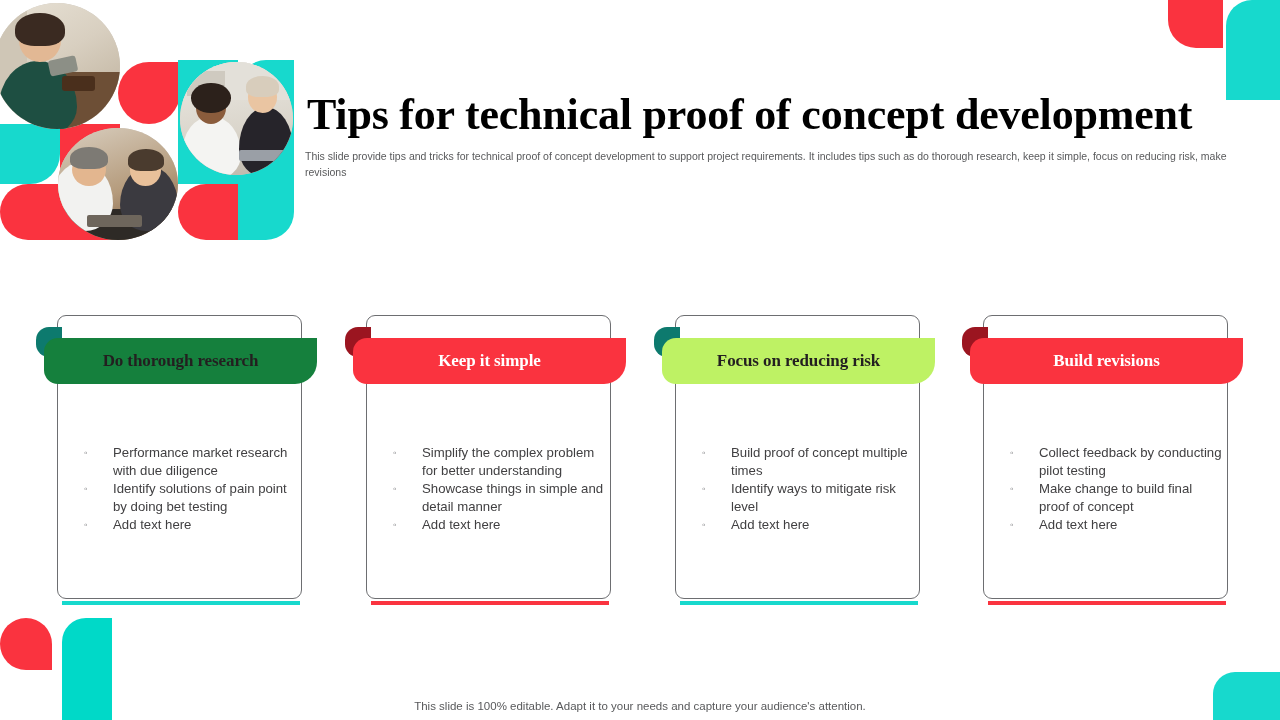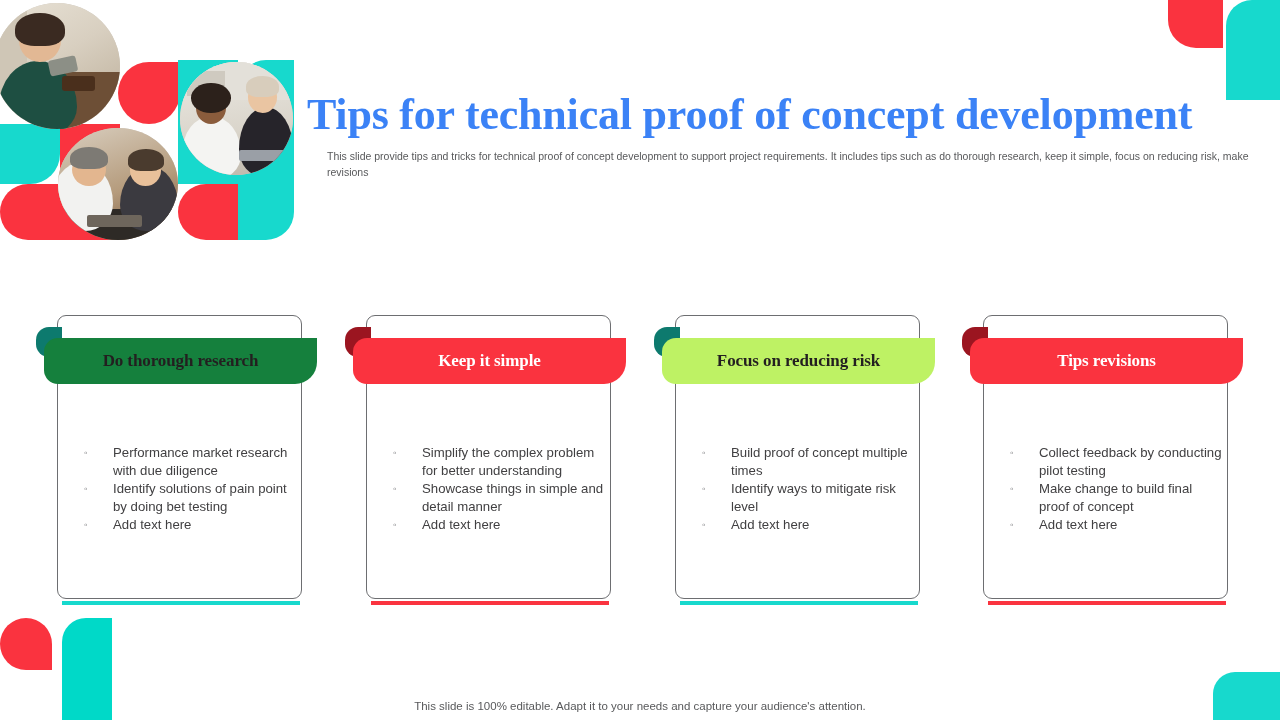--- a/index.html
+++ b/index.html
@@ -56,26 +56,26 @@
   
   #br-teal {
     position:absolute; left:1213px; top:672px; width:67px; height:48px;
     background:#17d9cd; border-radius:22px 0 0 0;
   }
 
   
   #title {
     position:absolute; left:307px; top:92px; width:940px;
     font-family:"Liberation Serif", serif;
-    font-size:44px; font-weight:700; color:#3b82f6;
+    font-size:44px; font-weight:700; color:#000000;
     letter-spacing:-.2px; line-height:1.06; white-space:nowrap;
   }
   #subtitle {
     position:absolute; left:305px; top:149px; width:952px;
-    font-size:10.5px; color:#58595b; line-height:1.5;margin-left:22px;
+    font-size:10.5px; color:#58595b; line-height:1.5;
   }
 
   
   .card {
     position:absolute; top:315px; width:243px; height:282px;
     border:1px solid #6d6e71; border-radius:9px;
     background:#ffffff;
   }
   .accent {
     position:absolute; top:601px; width:238px; height:4px;
@@ -240,21 +240,21 @@
   <div class="li">
     <span class="bullet">◦</span>
     <span class="litext">Add text here</span>
   </div>
 </div>
 
 <div class="card c3"></div>
 <div class="accent a3" style="background:#fa333f;"></div>
 <div class="tab t3" style="background:#9b1520;"></div>
 <div class="banner b3" style="background:#fa333f;">
-  <span style="color:#ffffff;">Tips revisions</span>
+  <span style="color:#ffffff;">Build revisions</span>
 </div>
 <div class="list l3">
   <div class="li">
     <span class="bullet">◦</span>
     <span class="litext">Collect feedback by conducting pilot testing</span>
   </div>
   <div class="li">
     <span class="bullet">◦</span>
     <span class="litext">Make change to build final proof of concept</span>
   </div>

